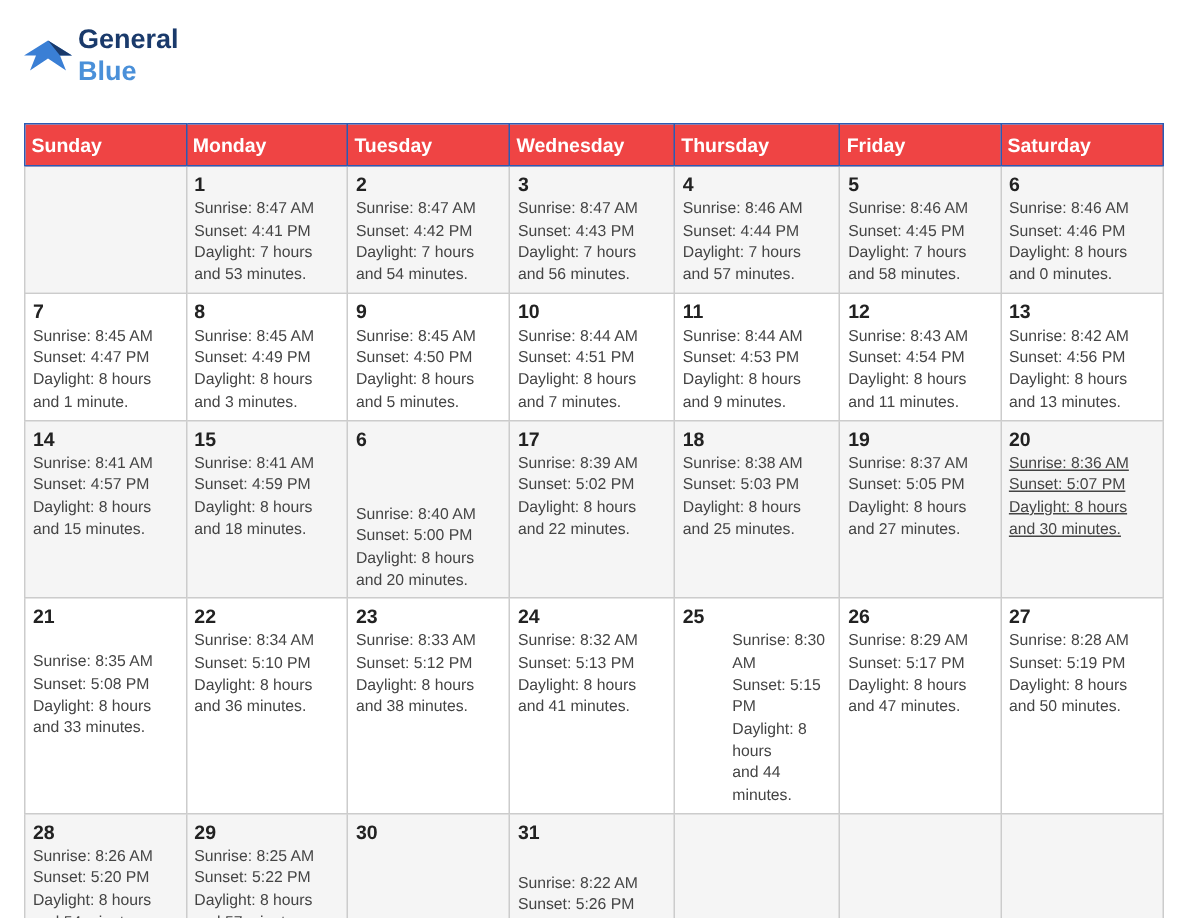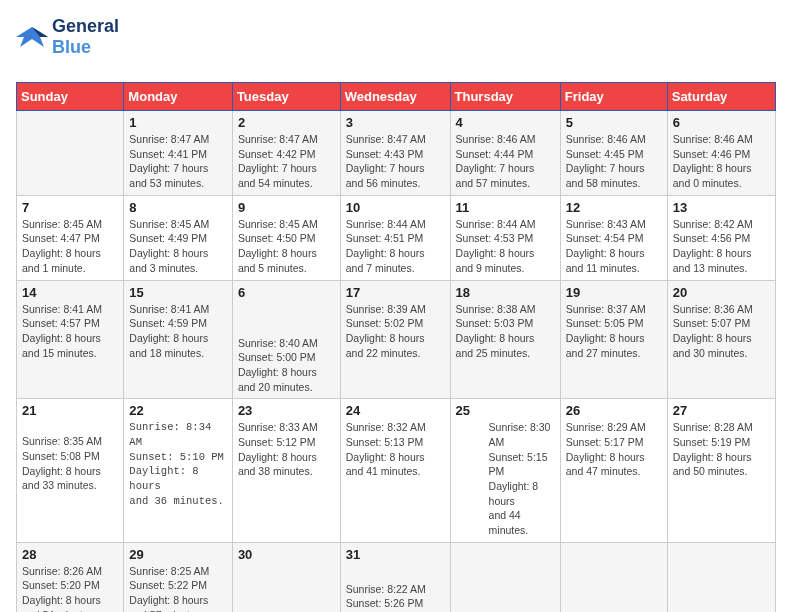--- a/index.html
+++ b/index.html
@@ -247,37 +247,37 @@
         </td>
         <td>
           <div class="day-number">19</div>
           <div class="day-detail" style="white-space: pre-line;">Sunrise: 8:37 AM
 Sunset: 5:05 PM
 Daylight: 8 hours
 and 27 minutes.</div>
         </td>
         <td>
           <div class="day-number">20</div>
-          <div class="day-detail" style="white-space: pre-line;">Sunrise: 8:36 AM
+          <div class="day-detail" style="white-space: pre-line; text-decoration: underline;">Sunrise: 8:36 AM
 Sunset: 5:07 PM
 Daylight: 8 hours
 and 30 minutes.</div>
         </td>
       </tr>
       <tr class="row-even">
         <td>
           <div class="day-number">21</div>
           <div class="day-detail" style="white-space: pre-line; margin-top: 16px;">Sunrise: 8:35 AM
 Sunset: 5:08 PM
 Daylight: 8 hours
 and 33 minutes.</div>
         </td>
         <td>
           <div class="day-number">22</div>
-          <div class="day-detail" style="white-space: pre-line; font-family: Liberation Mono, monospace;">Sunrise: 8:34 AM
+          <div class="day-detail" style="white-space: pre-line;">Sunrise: 8:34 AM
 Sunset: 5:10 PM
 Daylight: 8 hours
 and 36 minutes.</div>
         </td>
         <td>
           <div class="day-number">23</div>
           <div class="day-detail" style="white-space: pre-line;">Sunrise: 8:33 AM
 Sunset: 5:12 PM
 Daylight: 8 hours
 and 38 minutes.</div>

